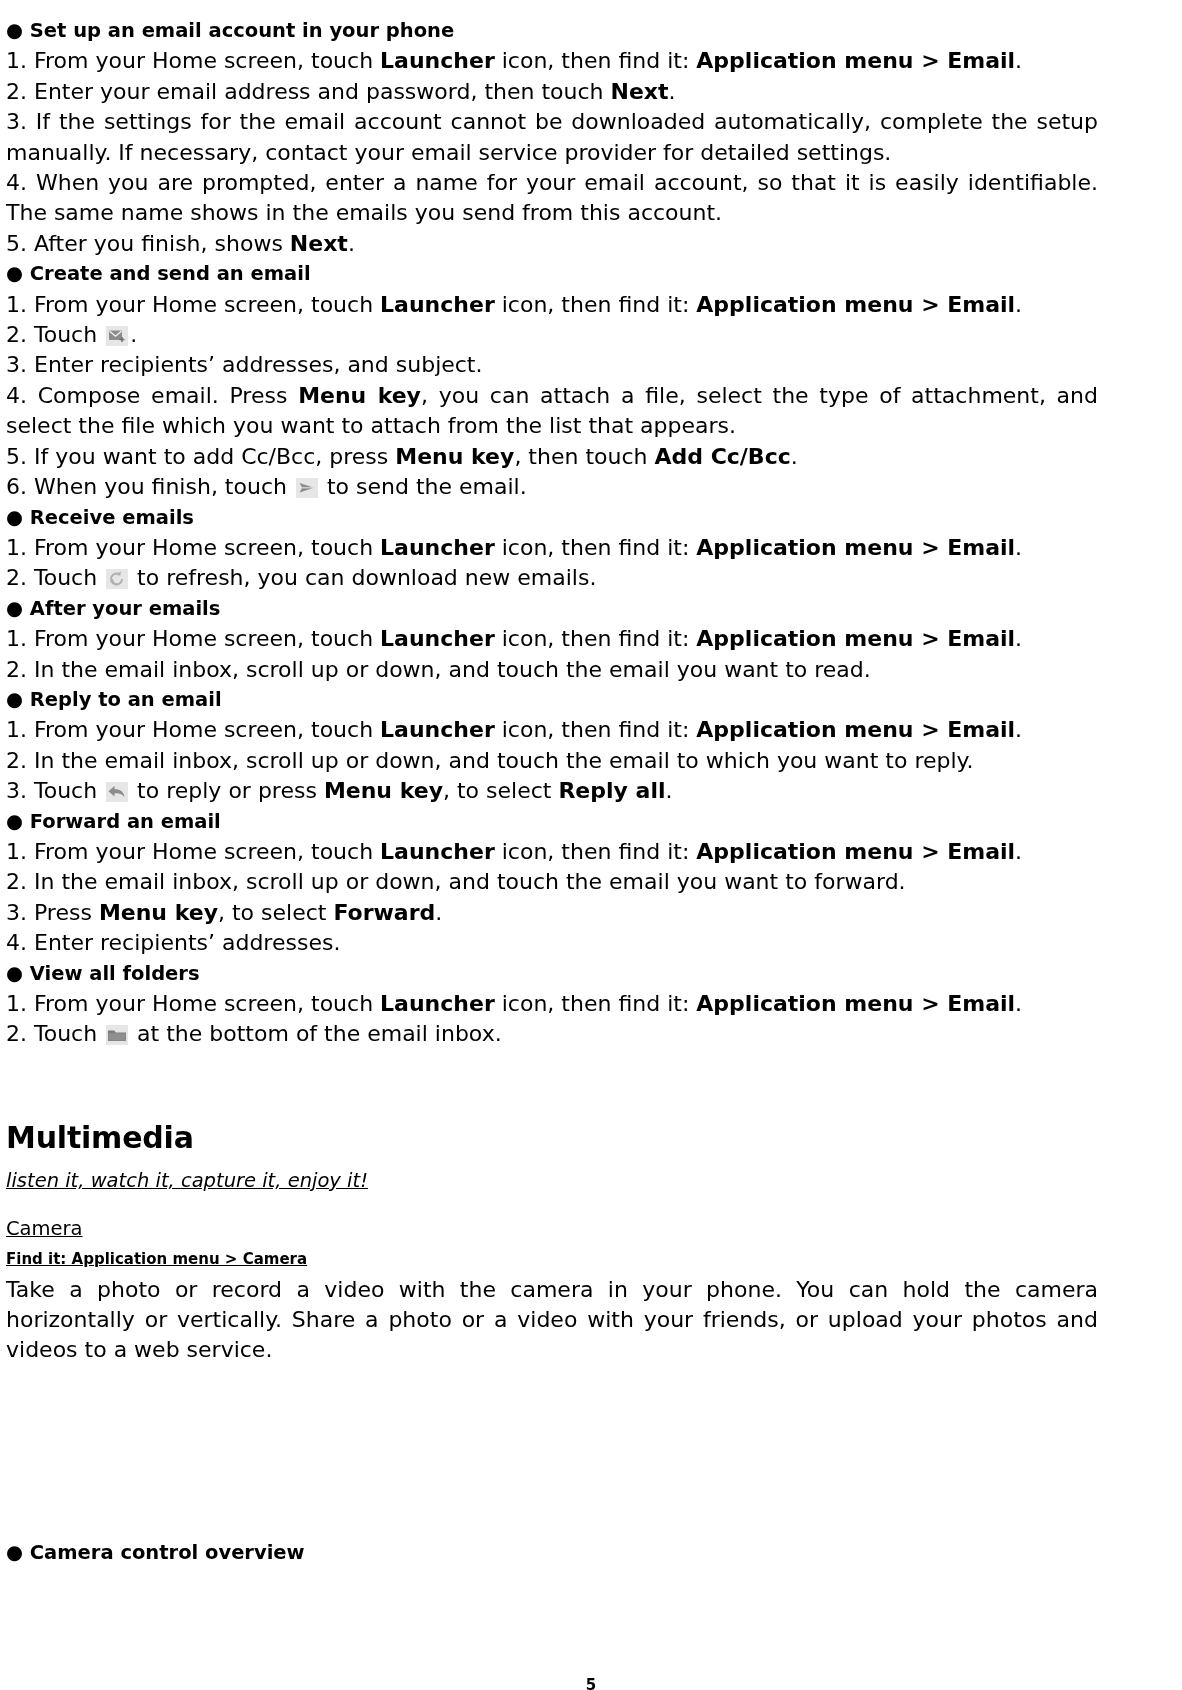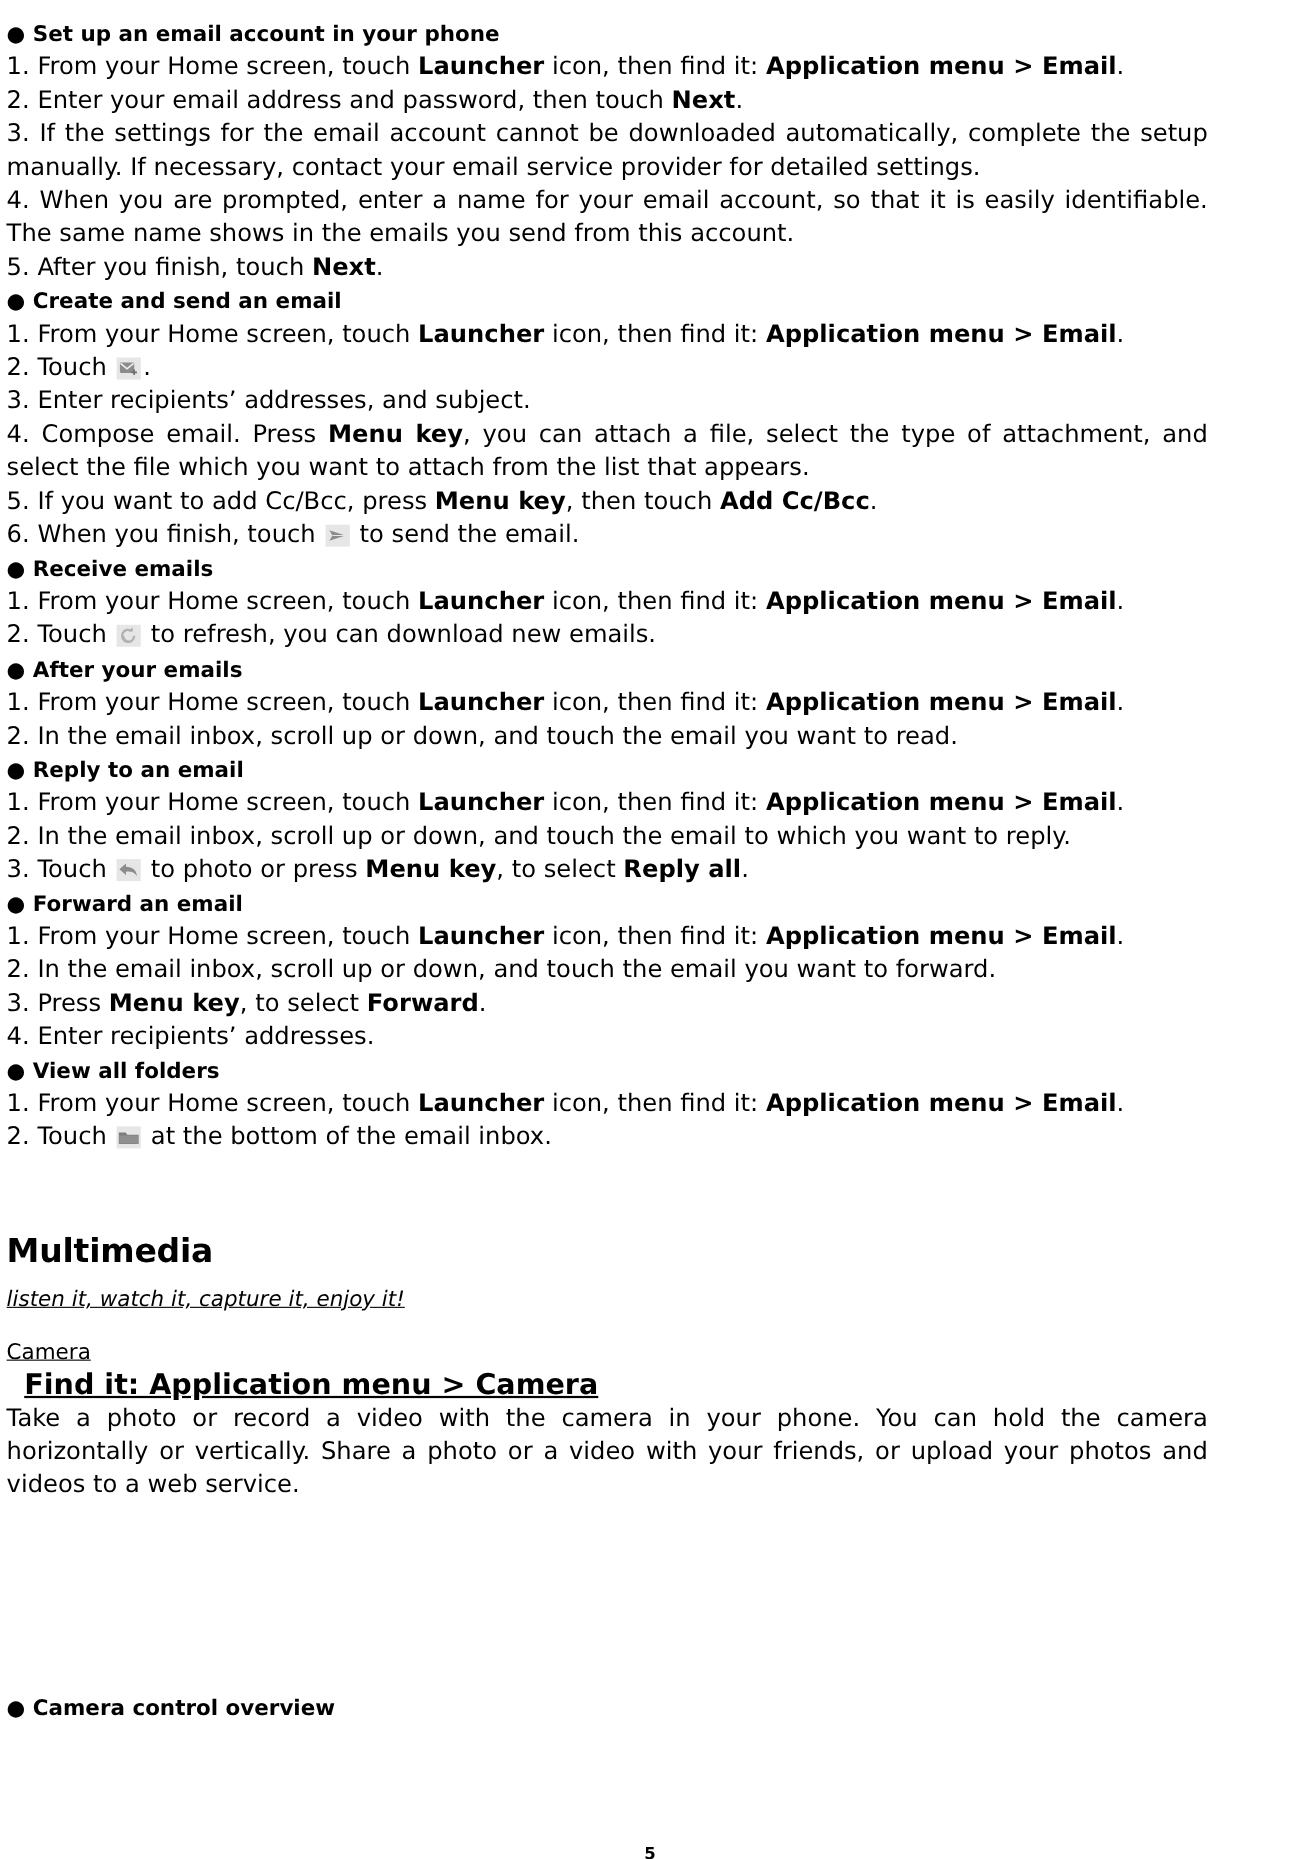--- a/index.html
+++ b/index.html
@@ -59,26 +59,25 @@
     text-decoration: underline;
     display: inline-block;
     margin-bottom: 6px;
   }
   .plain-line {
     font-size: 19.5px;
     line-height: 30.4px;
     text-decoration: underline;
   }
   .findit {
-    font-size: 26px;
+    font-size: 15px;
     line-height: 30.4px;
     font-weight: bold;
     text-decoration: underline;
     display: inline-block;
-    margin-left: 16px;
   }
 
   
   .gap-sm { height: 12px; }
   .gap-md { height: 24px; }
 
   
   .icon {
     display: inline-block;
     vertical-align: -4px;
@@ -117,21 +116,21 @@
 <body>
 
 <div class="page">
   <div class="content">
     <div id="sections-host">
         <div class="bullet-head">● Set up an email account in your phone</div>
         <div class="para"><span>1. </span><span>From your Home screen, touch </span><b>Launcher</b><span> icon, then find it: </span><b>Application menu &gt; Email</b><span>.</span></div>
         <div class="para"><span>2. </span><span>Enter your email address and password, then touch </span><b>Next</b><span>.</span></div>
         <div class="para"><span>3. </span><span>If the settings for the email account cannot be downloaded automatically, complete the setup manually. If necessary, contact your email service provider for detailed settings.</span></div>
         <div class="para"><span>4. </span><span>When you are prompted, enter a name for your email account, so that it is easily identifiable. The same name shows in the emails you send from this account.</span></div>
-        <div class="para"><span>5. </span><span>After you finish, touch </span><b>Next</b><span>.</span></div>
+        <div class="para"><span>5. </span><span>After you finish, shows </span><b>Next</b><span>.</span></div>
         <div class="bullet-head">● Create and send an email</div>
         <div class="para"><span>1. </span><span>From your Home screen, touch </span><b>Launcher</b><span> icon, then find it: </span><b>Application menu &gt; Email</b><span>.</span></div>
         <div class="para"><span>2. </span><span>Touch </span><span class="icon"><svg width="22" height="20" viewBox="0 0 22 20">
               <rect x="3" y="4.5" width="13" height="9.5" rx="1" fill="#8c8c8c"></rect>
               <path d="M3.6 5.3 L9.5 10.2 L15.4 5.3" fill="none" stroke="#f2f2f2" stroke-width="1.4"></path>
               <path d="M13.5 13.5 h5 M16 11 v5" stroke="#6e6e6e" stroke-width="1.5"></path>
             </svg></span><span>.</span></div>
         <div class="para"><span>3. </span><span>Enter recipients’ addresses, and subject.</span></div>
         <div class="para"><span>4. </span><span>Compose email. Press </span><b>Menu key</b><span>, you can attach a file, select the type of attachment, and select the file which you want to attach from the list that appears.</span></div>
         <div class="para"><span>5. </span><span>If you want to add Cc/Bcc, press </span><b>Menu key</b><span>, then touch </span><b>Add Cc/Bcc</b><span>.</span></div>
@@ -147,21 +146,21 @@
               <path d="M6 10 a5.5 5.5 0 0 0 5.5 5.5" fill="none" stroke="#b0b0b0" stroke-width="2"></path>
             </svg></span><span> to refresh, you can download new emails.</span></div>
         <div class="bullet-head">● After your emails</div>
         <div class="para"><span>1. </span><span>From your Home screen, touch </span><b>Launcher</b><span> icon, then find it: </span><b>Application menu &gt; Email</b><span>.</span></div>
         <div class="para"><span>2. </span><span>In the email inbox, scroll up or down, and touch the email you want to read.</span></div>
         <div class="bullet-head">● Reply to an email</div>
         <div class="para"><span>1. </span><span>From your Home screen, touch </span><b>Launcher</b><span> icon, then find it: </span><b>Application menu &gt; Email</b><span>.</span></div>
         <div class="para"><span>2. </span><span>In the email inbox, scroll up or down, and touch the email to which you want to reply.</span></div>
         <div class="para"><span>3. </span><span>Touch </span><span class="icon"><svg width="22" height="20" viewBox="0 0 22 20">
               <path d="M8.5 4 L2.5 9.2 L8.5 14.4 L8.5 11.4 C13 11 16.5 12 18.5 15.5 C18 10 14.5 7.2 8.5 7 Z" fill="#8c8c8c"></path>
-            </svg></span><span> to photo or press </span><b>Menu key</b><span>, to select </span><b>Reply all</b><span>.</span></div>
+            </svg></span><span> to reply or press </span><b>Menu key</b><span>, to select </span><b>Reply all</b><span>.</span></div>
         <div class="bullet-head">● Forward an email</div>
         <div class="para"><span>1. </span><span>From your Home screen, touch </span><b>Launcher</b><span> icon, then find it: </span><b>Application menu &gt; Email</b><span>.</span></div>
         <div class="para"><span>2. </span><span>In the email inbox, scroll up or down, and touch the email you want to forward.</span></div>
         <div class="para"><span>3. </span><span>Press </span><b>Menu key</b><span>, to select </span><b>Forward</b><span>.</span></div>
         <div class="para"><span>4. </span><span>Enter recipients’ addresses.</span></div>
         <div class="bullet-head">● View all folders</div>
         <div class="para"><span>1. </span><span>From your Home screen, touch </span><b>Launcher</b><span> icon, then find it: </span><b>Application menu &gt; Email</b><span>.</span></div>
         <div class="para"><span>2. </span><span>Touch </span><span class="icon"><svg width="22" height="20" viewBox="0 0 22 20">
               <path d="M2 5.5 h6.2 l1.6 2 h10.2 v8.5 h-18 Z" fill="#7d7d7d"></path>
               <path d="M2.4 8.2 h17.2 v7.3 h-17.2 Z" fill="#8f8f8f"></path>

